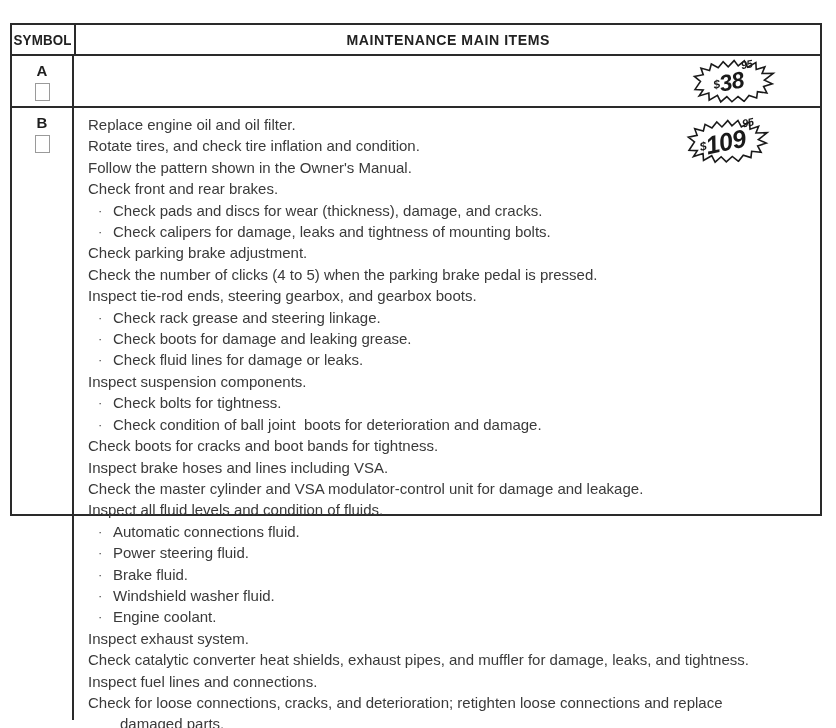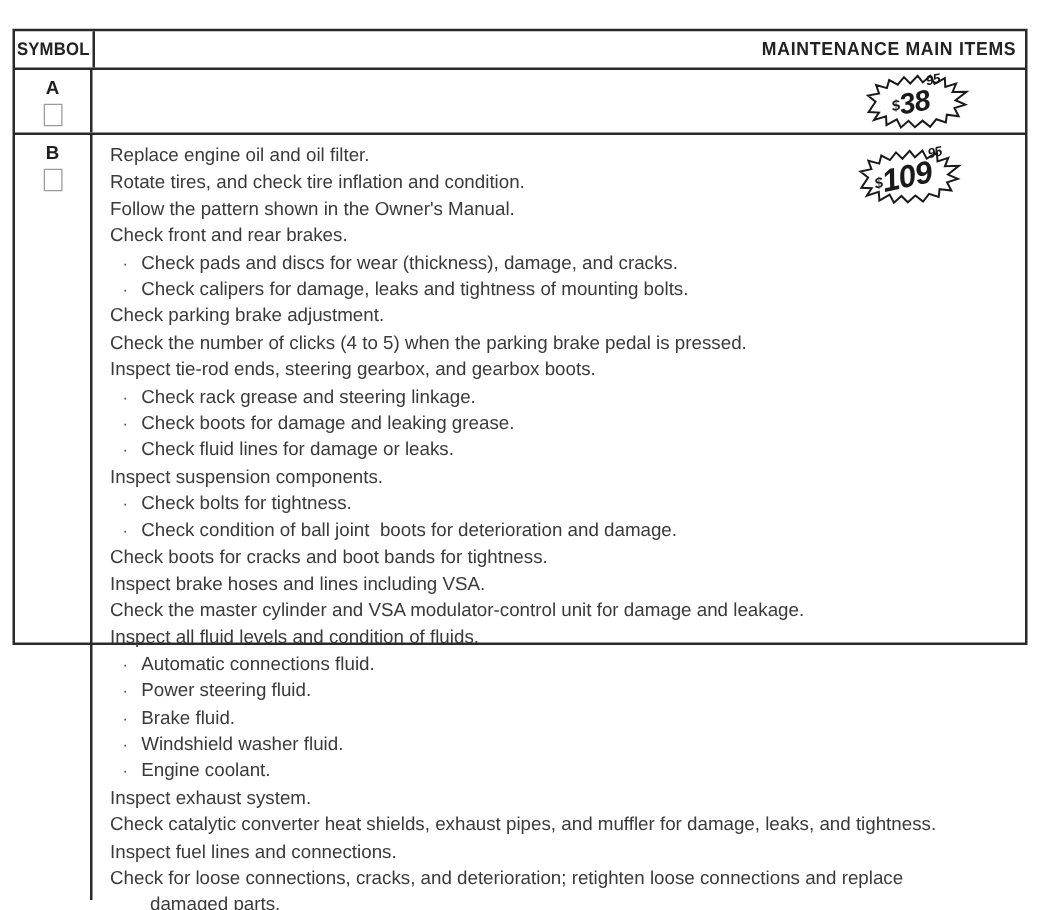--- a/index.html
+++ b/index.html
@@ -45,21 +45,21 @@
     font-weight: bold;
     font-size: 14.5px;
     letter-spacing: 0.2px;
     transform: scaleX(0.92);
     color: #222;
   }
   .header-main {
     flex: 1 1 auto;
     display: flex;
     align-items: center;
-    justify-content: flex-end;
+    justify-content: center;
   }
   .header-main span {
     font-weight: bold;
     font-size: 15px;
     letter-spacing: 0.6px;
     transform: scaleX(0.94);
     color: #222;
   }
 
   

